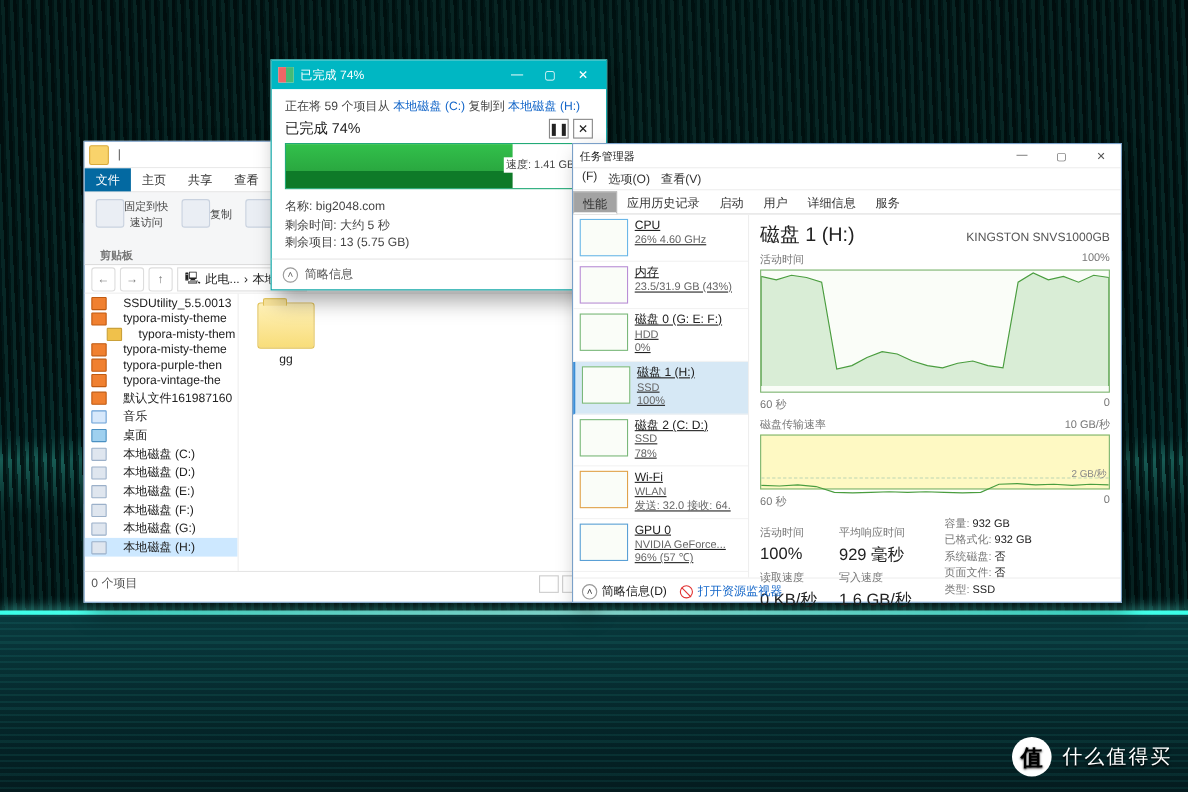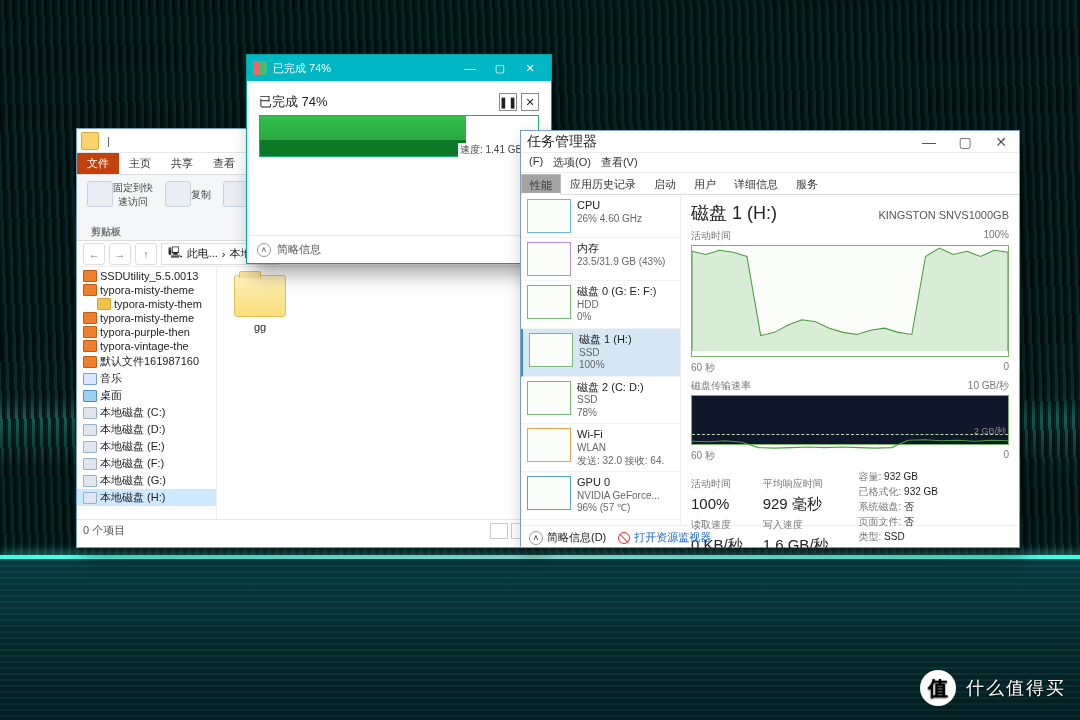--- a/index.html
+++ b/index.html
@@ -24,34 +24,34 @@
   .tabsbar{height:22px;display:flex;gap:0;font-size:11px;border-bottom:1px solid #ddd;}
   .tabsbar .tab{padding:3px 8px;border:1px solid transparent;border-bottom:none;color:#333;}
   .tabsbar .tab.active{border-color:#bbb;border-bottom:2px solid #fff;background:#a3a3a3;position:relative;top:1px;}
 
   
   #explorer{left:76px;top:128px;width:460px;height:420px;}
   #explorer .title-row{height:24px;background:#fff;border-bottom:1px solid #e5e5e5;display:flex;align-items:center;}
   #explorer .title-row .icon{width:18px;height:18px;margin:0 4px;background:#f9d36b;border:1px solid #d9a93b;border-radius:2px;}
   #explorer .title-row .wc{margin-left:auto;display:flex;}
   #explorer .ribbon-tabs{height:22px;display:flex;align-items:flex-end;background:#fff;border-bottom:1px solid #ddd;}
-  #explorer .ribbon-tabs .ft{background:#c2410c;color:#fff;padding:3px 10px;font-size:11px;}
+  #explorer .ribbon-tabs .ft{background:#0369a1;color:#fff;padding:3px 10px;font-size:11px;}
   #explorer .ribbon-tabs .rt{padding:3px 10px;font-size:11px;color:#333;}
   #explorer .ribbon{height:66px;background:#f5f6f7;border-bottom:1px solid #ddd;display:flex;align-items:flex-start;padding:4px 6px;gap:4px;position:relative;}
   .rbtn{display:flex;flex-direction:row;align-items:center;justify-content:flex-start;padding:2px 4px;font-size:10px;color:#444;min-width:34px;}
   .rbtn .ric{width:26px;height:26px;margin-bottom:2px;background:#eaeef4;border:1px solid #c9d2df;border-radius:3px;}
   .rbtn.small{min-width:auto;flex-direction:row;gap:4px;}
   .rbtn.small .ric{width:16px;height:16px;margin:0;}
   .rgroup-label{position:absolute;bottom:1px;left:14px;font-size:10px;color:#777;font-weight:bold;}
   #explorer .addr{height:26px;display:flex;align-items:center;gap:4px;padding:2px 6px;border-bottom:1px solid #eee;}
   #explorer .addr .navb{width:22px;height:22px;border:1px solid #ddd;border-radius:3px;display:flex;align-items:center;justify-content:center;color:#777;}
   #explorer .addr .crumb{flex:0 0 auto;height:22px;border:1px solid #ddd;padding:0 6px;display:flex;align-items:center;gap:4px;}
   #explorer .body{display:flex;height:252px;}
   #explorer .tree{width:140px;border-right:1px solid #eee;overflow:hidden;padding:2px 0;}
-  .tree .tn{display:flex;align-items:center;gap:3px;padding:1px 4px 1px 6px;font-size:11px;white-space:nowrap;}
+  .tree .tn{display:flex;align-items:center;gap:15px;padding:1px 4px 1px 6px;font-size:11px;white-space:nowrap;}
   .tree .tn .tic{width:14px;height:12px;background:#f0c14b;border:1px solid #caa13a;border-radius:1px;flex:none;}
   .tree .tn.sub{padding-left:20px;}
   .tree .tn .driveic{width:14px;height:12px;background:#dfe6ef;border:1px solid #9bb0c9;border-radius:1px;flex:none;}
   .tree .tn.sel{background:#cde8ff;}
   #explorer .files{flex:1;position:relative;padding:8px;}
   .folder-item{width:70px;text-align:center;font-size:11px;}
   .folder-item .fic{width:52px;height:42px;margin:0 auto 4px;background:linear-gradient(180deg,#fff1b8,#f8dd7a);border:1px solid #e2c256;border-radius:3px;position:relative;}
   .folder-item .fic::before{content:"";position:absolute;left:4px;top:-5px;width:20px;height:6px;background:#f8e39a;border:1px solid #e2c256;border-bottom:none;border-radius:2px 2px 0 0;}
   #explorer .status{height:22px;border-top:1px solid #e5e5e5;display:flex;align-items:center;justify-content:space-between;padding:0 6px;font-size:11px;color:#555;}
   #explorer .status .vbtn{width:18px;height:16px;border:1px solid #ccc;margin-left:3px;}
@@ -73,43 +73,43 @@
   #copydlg .pbtns{display:flex;}
   #copydlg .graph{height:42px;margin-top:4px;border:1px solid #2a7;display:flex;align-items:stretch;}
   #copydlg .graph .fill{width:74%;background:linear-gradient(180deg,#32c04b 0%,#2aa840 60%,#0e7a28 60%,#0e7a28 100%);}
   #copydlg .speed-label{position:absolute;right:14px;top:88px;font-size:10px;color:#444;background:#fff;padding:0 2px;}
   #copydlg .details{margin-top:8px;line-height:1.5;color:#444;}
   #copydlg .footer{position:absolute;left:0;right:0;bottom:0;height:28px;border-top:1px solid #e5e5e5;display:flex;align-items:center;padding:0 10px;color:#555;}
   #copydlg .footer .chv{width:14px;height:14px;border:1px solid #999;border-radius:50%;margin-right:6px;display:flex;align-items:center;justify-content:center;font-size:9px;}
 
   
   #taskmgr{left:520px;top:130px;width:500px;height:418px;}
-  #taskmgr .tm-title{height:22px;display:flex;align-items:center;padding-left:6px;font-size:14px;border-bottom:1px solid #eee;}
+  #taskmgr .tm-title{height:22px;display:flex;align-items:center;padding-left:6px;font-size:10px;border-bottom:1px solid #eee;}
   #taskmgr .tm-title .sp{flex:1;}
   #taskmgr .content{display:flex;height:330px;}
-  #taskmgr .leftcol{width:160px;border-right:1px solid #eee;overflow:hidden;}
+  #taskmgr .leftcol{width:160px;border-right:1px solid #eee;overflow:hidden;text-decoration:underline;}
   .perf-item{display:flex;gap:6px;padding:4px 6px;border-bottom:1px solid #f2f2f2;}
   .perf-item.sel{background:#d6e8f5;border-left:2px solid #3a8dd6;}
   .perf-item .thumb{width:44px;height:34px;border:1px solid #8fb587;background:#fafdf8;flex:none;position:relative;}
   .perf-item .thumb.cpu{border-color:#6bb7e8;}
   .perf-item .thumb.mem{border-color:#b98ed6;}
   .perf-item .thumb.hdd{border-color:#7ab87a;}
   .perf-item .thumb.wifi{border-color:#e0a24a;}
   .perf-item .thumb.gpu{border-color:#5aa0d6;}
   .perf-item .pt{font-size:11px;line-height:1.25;}
   .perf-item .pt .n{color:#222;}
   .perf-item .pt .s{color:#666;font-size:10px;}
   #taskmgr .rightcol{flex:1;padding:6px 10px;}
   #taskmgr .rhdr{display:flex;justify-content:space-between;align-items:baseline;}
   #taskmgr .rhdr .big{font-size:18px;}
   #taskmgr .rhdr .mdl{font-size:11px;color:#555;}
   .chart-lbl{display:flex;justify-content:space-between;font-size:10px;color:#777;margin-top:4px;}
   .chart{height:112px;border:1px solid #7bb36e;margin-top:2px;position:relative;background:#fafdf8;}
   .chart svg{position:absolute;inset:0;}
-  .chart2{height:50px;border:1px solid #7bb36e;margin-top:2px;position:relative;background:#0f172a;}
+  .chart2{height:50px;border:1px solid #7bb36e;margin-top:2px;position:relative;background:#fef9c3;}
   .chart2 .gl{position:absolute;left:0;right:0;border-top:1px dashed #bcd6b4;}
   .metrics{display:grid;grid-template-columns:auto auto auto auto;gap:2px 20px;margin-top:8px;font-size:10px;}
   .metrics .lbl{color:#777;}
   .metrics .val{font-size:15px;color:#222;}
   #taskmgr .tmfoot{height:24px;border-top:1px solid #eee;display:flex;align-items:center;gap:12px;padding:0 8px;font-size:11px;}
   #taskmgr .tmfoot .chv{width:14px;height:14px;border:1px solid #999;border-radius:50%;display:flex;align-items:center;justify-content:center;font-size:9px;margin-right:4px;}
   #taskmgr .tmfoot .lnk{color:#1366c9;}
   #taskmgr .tmfoot .no{width:12px;height:12px;border:1.5px solid #e03030;border-radius:50%;position:relative;margin-right:4px;}
   #taskmgr .tmfoot .no::after{content:"";position:absolute;left:-1px;right:-1px;top:50%;border-top:1.5px solid #e03030;transform:rotate(45deg);}
 </style>
@@ -266,31 +266,39 @@
 <div id="copydlg" class="win">
   <div class="ct">
     <div class="cic"></div>
     <span>已完成 74%</span>
     <span class="sp"></span>
     <div class="wb">—</div>
     <div class="wb">▢</div>
     <div class="wb">✕</div>
   </div>
   <div class="cb">
+    <div class="line1">
+      <span>正在将 59 个项目从 </span><a>本地磁盘 (C:)</a><span> 复制到 </span><a>本地磁盘 (H:)</a>
+    </div>
     <div class="pct-row">
       <div class="pct">已完成 74%</div>
       <div class="pbtns">
         <div class="pbtn">❚❚</div>
         <div class="pbtn">✕</div>
       </div>
     </div>
     <div class="graph">
         <div class="fill"></div>
       </div>
     <div class="speed-label">速度: 1.41 GB/秒</div>
+    <div class="details">
+      <div><span>名称:</span> <span>big2048.com</span></div>
+      <div><span>剩余时间:</span> <span>大约 5 秒</span></div>
+      <div><span>剩余项目:</span> <span>13 (5.75 GB)</span></div>
+    </div>
   </div>
   <div class="footer">
     <div class="chv">˄</div>
     <span>简略信息</span>
   </div>
 </div>
 
 <div id="taskmgr" class="win">
   <div class="tm-title">
     <span>任务管理器</span>

